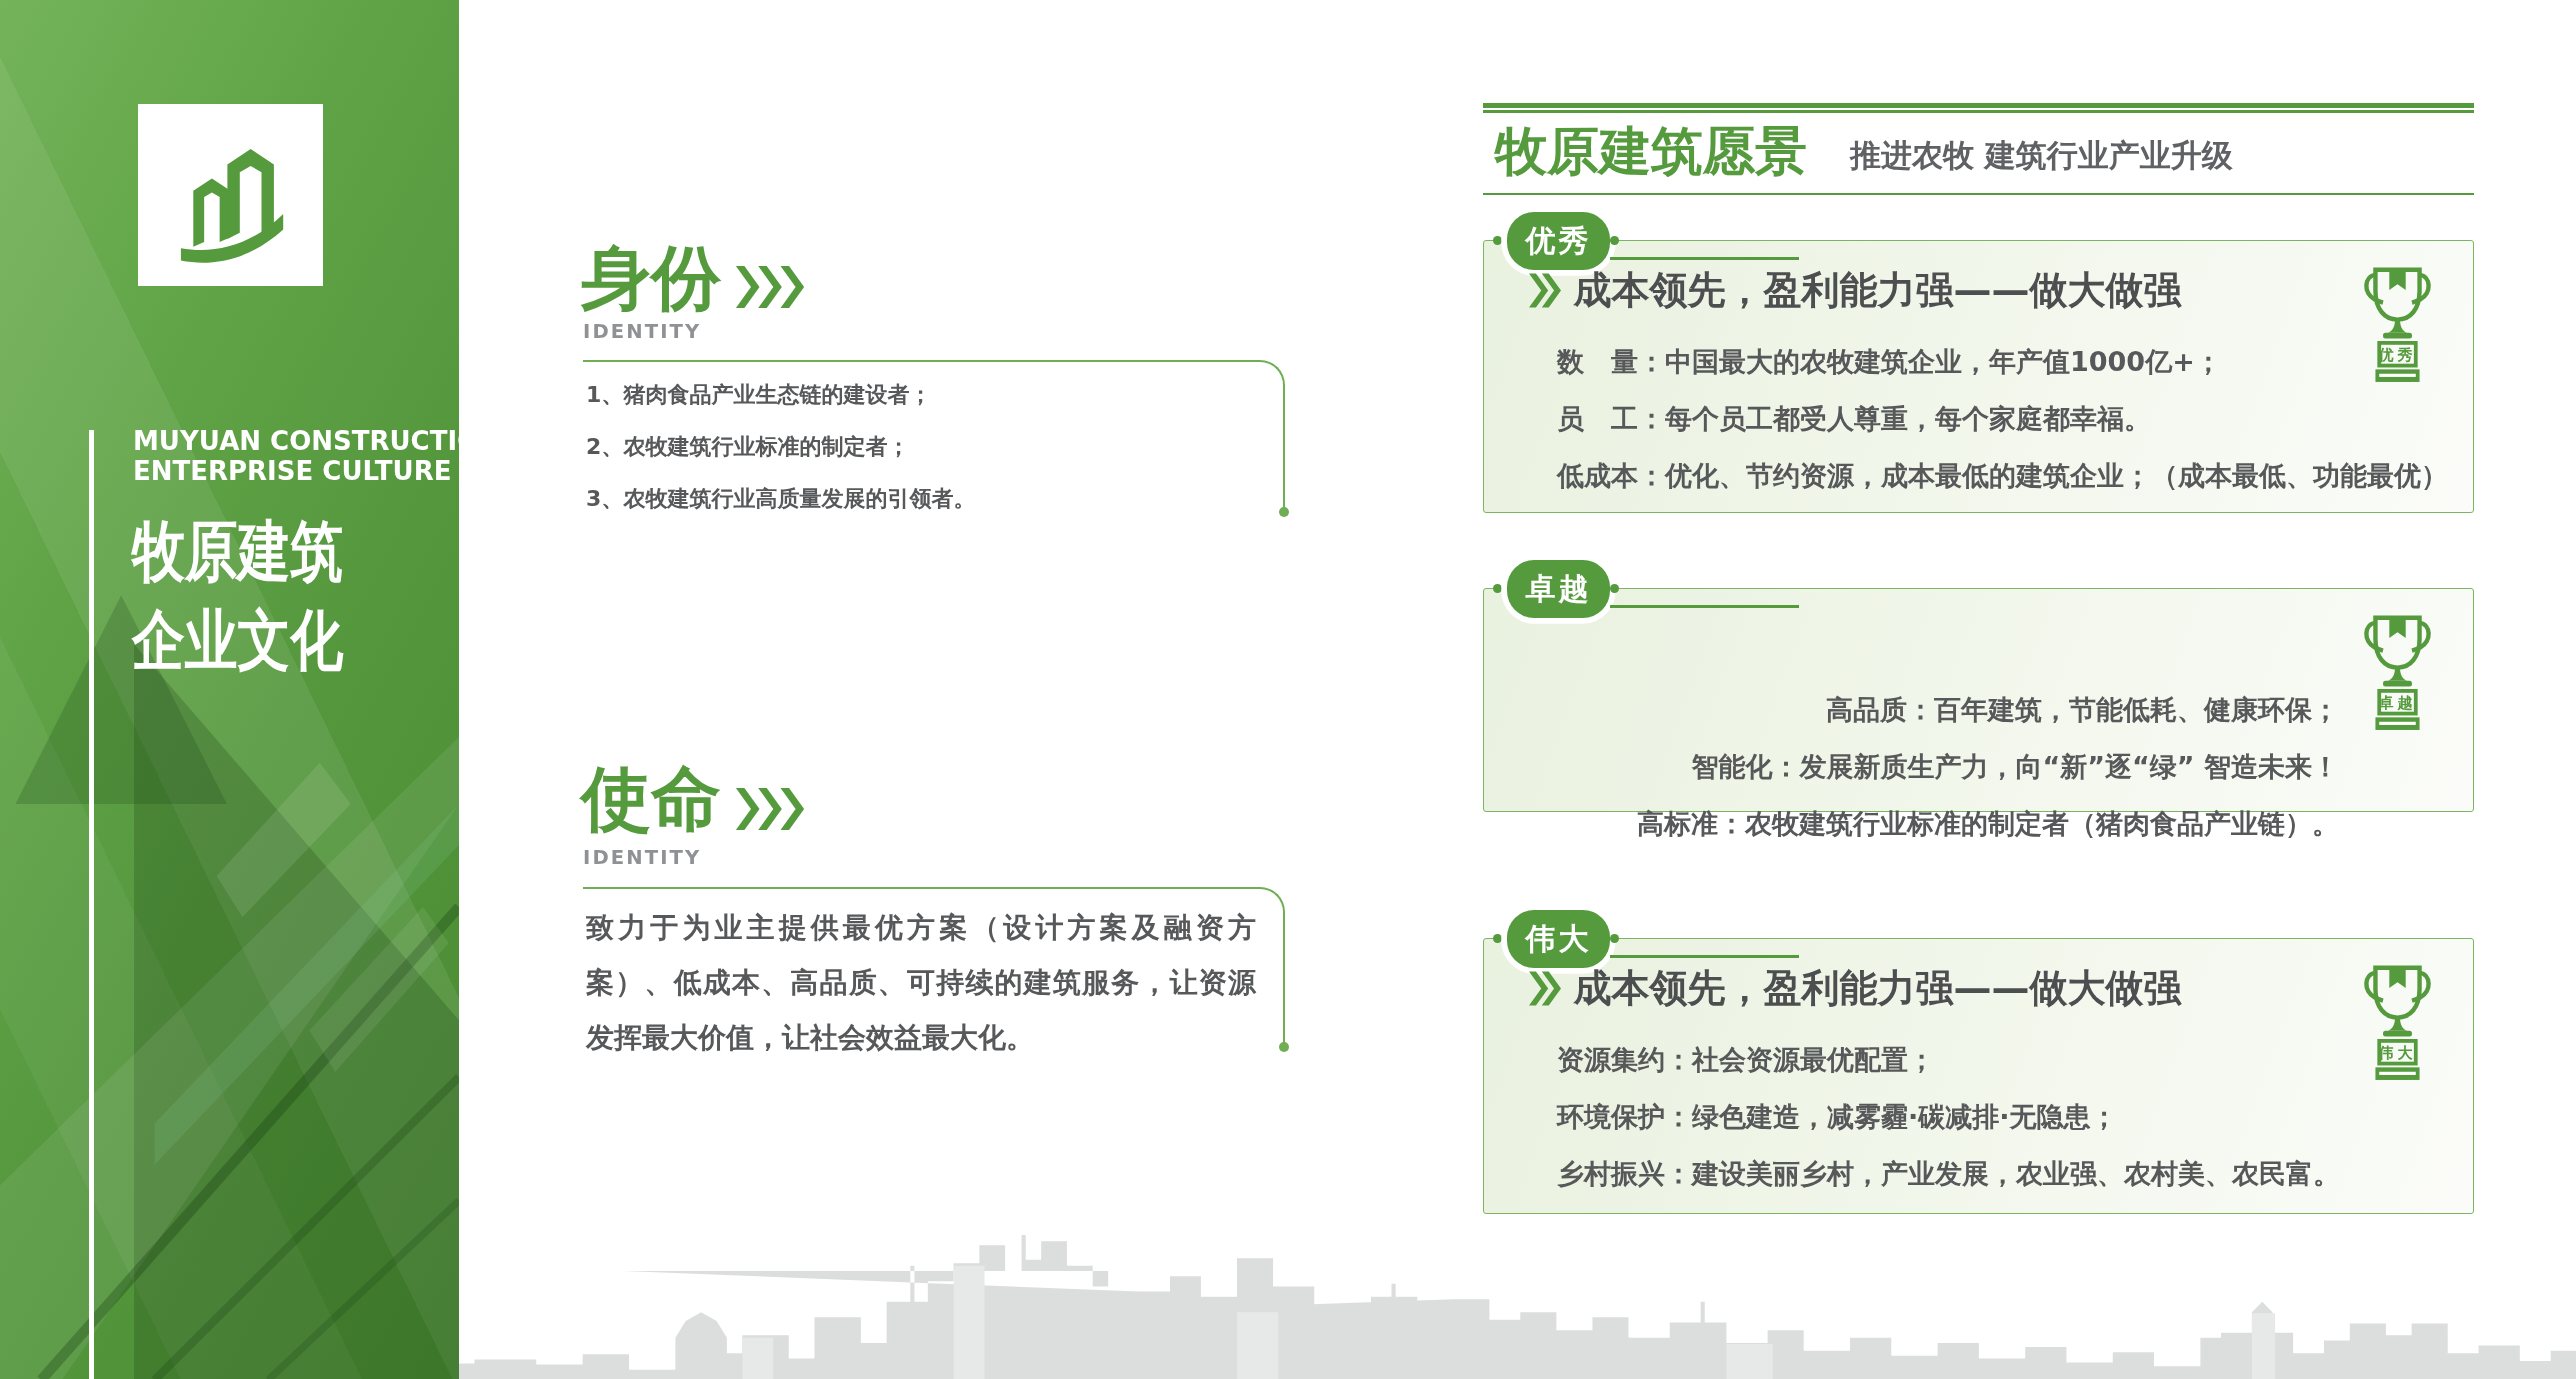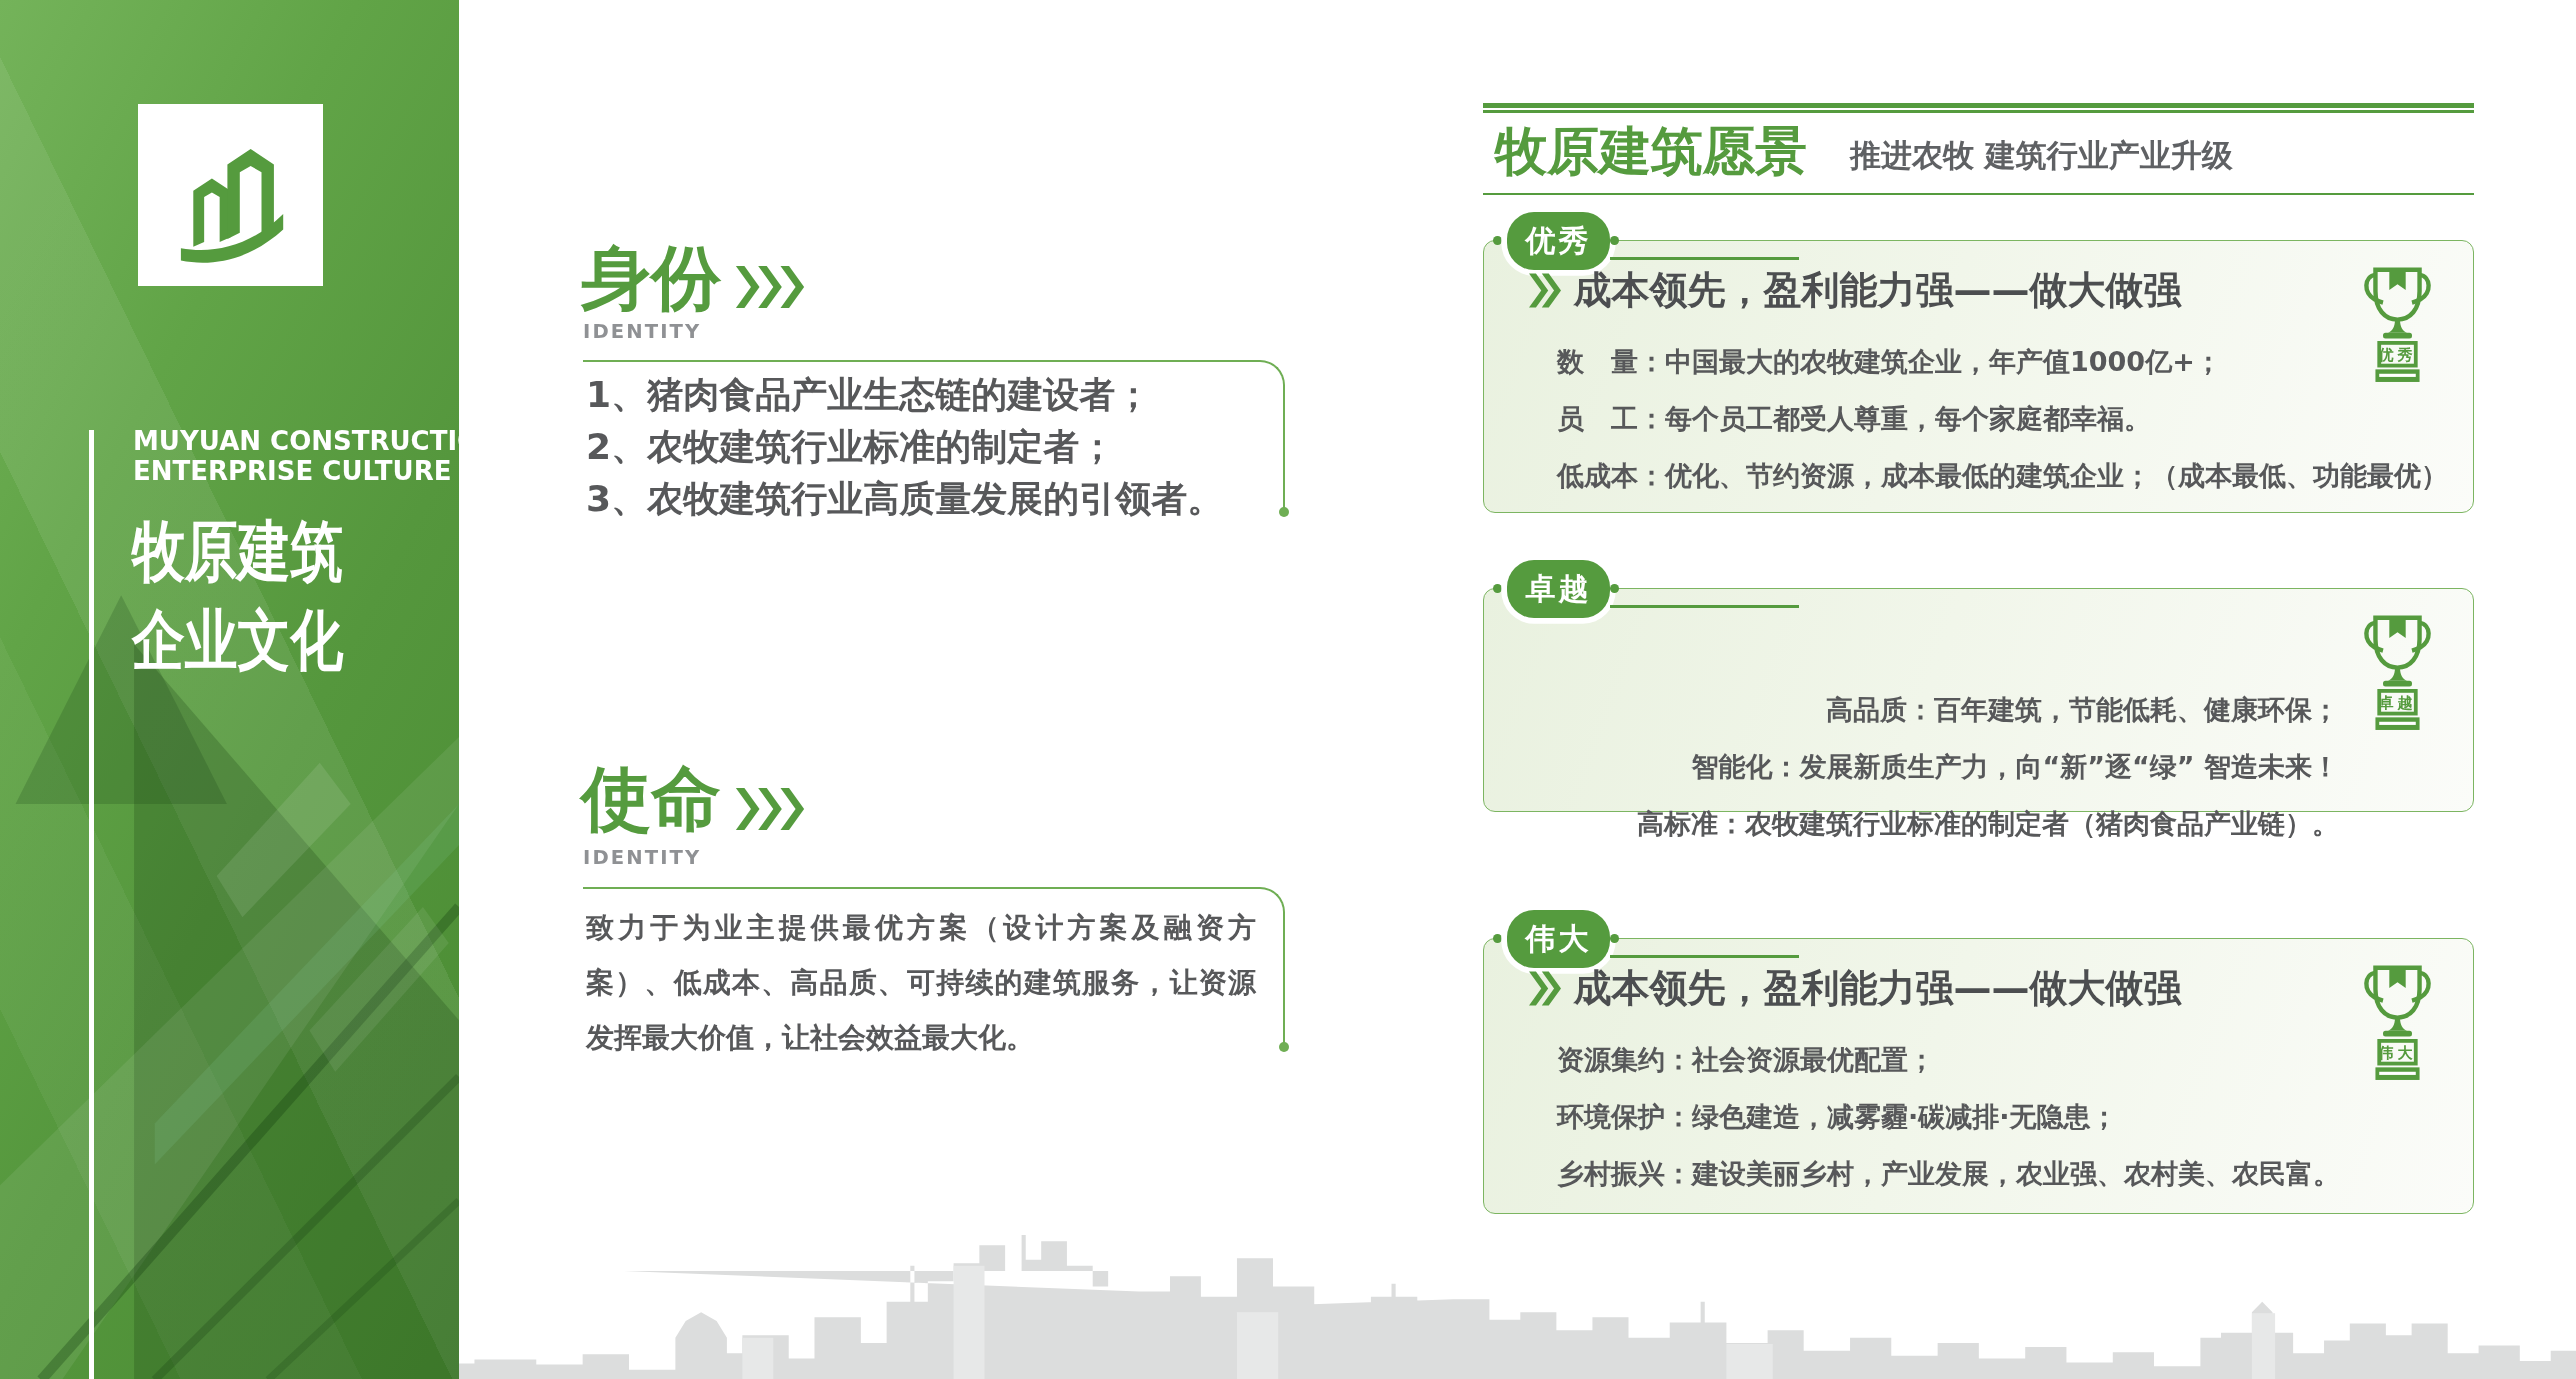--- a/index.html
+++ b/index.html
@@ -44,40 +44,40 @@
     position:absolute;color:#8f9194;font-weight:bold;font-size:19.6px;letter-spacing:2.1px;white-space:nowrap;
   }
   .notebox{
     position:absolute;left:583px;width:702px;
     border-top:2.1px solid #6fae54;border-right:2.1px solid #6fae54;border-top-right-radius:25px;
   }
   .notebox .end-dot{
     position:absolute;right:-5.7px;bottom:-4.6px;width:9.8px;height:9.8px;border-radius:50%;background:#6fae54;
   }
   .notebox .lines{padding:7.2px 31px 0 3.1px;}
-  .notebox .lines div{font-size:36px;line-height:52px;font-weight:bold;color:#57585a;white-space:nowrap;}
+  .notebox .lines div{font-size:22px;line-height:52px;font-weight:bold;color:#57585a;white-space:nowrap;}
   .notebox .para{
     padding:11.3px 27px 0 3.1px;font-size:28px;line-height:55px;font-weight:bold;color:#57585a;
     text-align:justify;text-justify:inter-ideograph;
   }
   
   .vh-line{position:absolute;left:1483px;width:991px;background:#559b3e;}
   .vision-title{
     position:absolute;left:1495px;top:125px;color:#559b3e;font-weight:bold;
     font-size:52px;line-height:52px;white-space:nowrap;
   }
   .vision-subtitle{
     position:absolute;left:1850px;top:140px;color:#5f6164;font-weight:bold;
     font-size:31px;line-height:31px;white-space:nowrap;
   }
   
   .card{
     position:absolute;left:1483px;width:991px;
     background:linear-gradient(110deg,#e9f1df 0%,#f1f6ea 45%,#fbfcf9 100%);
-    border:1.5px solid #7cb561;border-radius:12px;
+    border:1.5px solid #7cb561;border-radius:3px;
   }
   .badge{
     position:absolute;left:23px;top:-29px;height:58px;padding:0 18.5px;background:#559b3e;color:#ffffff;
     font-size:30px;font-weight:bold;letter-spacing:3.1px;border-radius:27px;
     display:flex;align-items:center;justify-content:center;box-shadow:0 0 0 5.7px #ffffff;white-space:nowrap;
   }
   .line-dot{position:absolute;width:8.8px;height:8.8px;border-radius:50%;background:#559b3e;top:-5.2px;}
   .dot-l{left:9.3px;} .dot-r{left:126px;}
   .badge-underline{position:absolute;left:126px;top:16px;width:189px;height:2.6px;background:#559b3e;}
   .card-headline-row{position:absolute;left:45px;top:24px;display:flex;align-items:center;gap:12.4px;}

